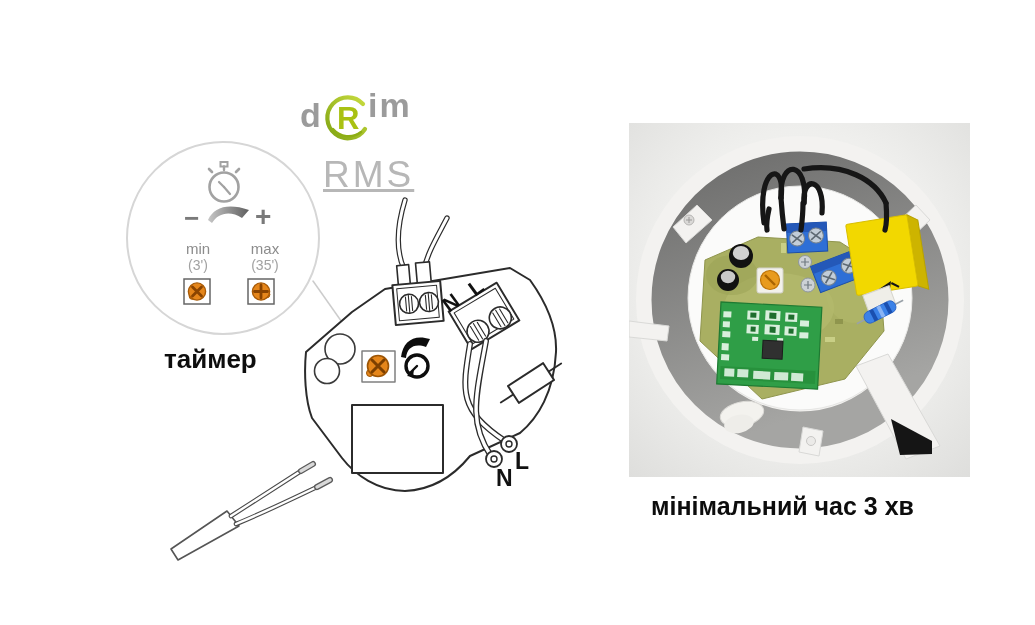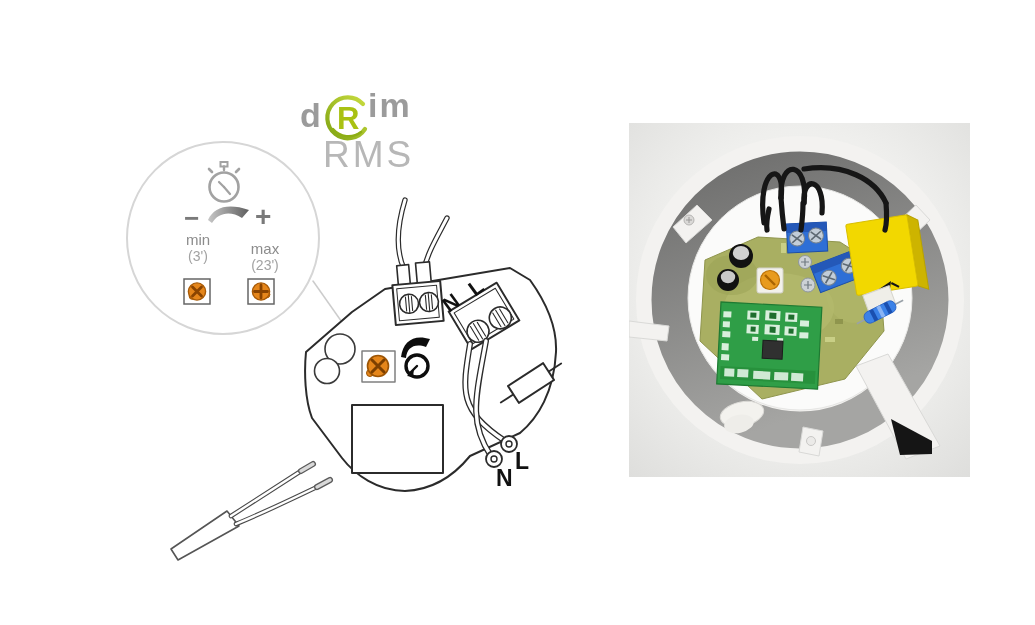--- a/index.html
+++ b/index.html
@@ -31,21 +31,21 @@
         <linearGradient id="lg-arc" x1="1" y1="0" x2="0" y2="1">
           <stop offset="0" stop-color="#c9dc3f"></stop>
             <stop offset="1" stop-color="#7fa313"></stop>
         </linearGradient>
       </defs>
       <path d="M42,11 A20.5,20.5 0 1 0 44,36" fill="none" stroke="url(#lg-arc)" stroke-width="4.2" stroke-linecap="round"></path>
       <path d="M12,36 A20.5,20.5 0 0 0 40,39" fill="none" stroke="#8dae14" stroke-width="2.4" stroke-linecap="round"></path>
     </svg>
     <span class="logo-r" style="left:337px;top:103px;">R</span>
     <span class="logo-letter" style="left:368px;top:88px;letter-spacing:2px;">im</span>
-    <div class="logo-sub" style="left:323px;top:136px;">RMS</div>
+    <div class="logo-sub" style="left:323px;top:156px;text-decoration:underline;">RMS</div>
   </div>
 
   <svg class="abs" style="left:0;top:0;z-index:1;" width="1035" height="625" viewBox="0 0 1035 625">
     <g stroke-linejoin="round" stroke-linecap="round" fill="none">
 
       <line x1="313" y1="281" x2="363" y2="352" stroke="#cccccc" stroke-width="1.5"></line>
 
       <g>
         <path d="M171,549 L227,511 L239,526 L178,560 Z" fill="#ffffff" stroke="#555555" stroke-width="1.6"></path>
         <path d="M231,516 L301,471" stroke="#4a4a4a" stroke-width="4.6"></path>
@@ -149,44 +149,45 @@
       <defs>
         <linearGradient id="swg" x1="0" y1="0" x2="1" y2="0">
           <stop offset="0" stop-color="#c7c7c7"></stop>
             <stop offset="1" stop-color="#5f5f5f"></stop>
         </linearGradient>
       </defs>
       <path d="M2,19 C8,6 22,2 43,9 L36,17 C24,9 12,12 6,22 Z" fill="url(#swg)"></path>
     </svg>
     <span class="dial-sign" style="left:127px;top:60px;font-size:28px;">+</span>
 
-    <div class="mm-block" style="left:39px;top:88px;text-align:center;">
+    <div class="mm-block" style="left:39px;top:97px;text-align:center;">
       <div>min</div>
       <div class="mm-val">(3')</div>
     </div>
     <div class="mm-block" style="left:106px;top:97px;">
       <div>max</div>
-      <div class="mm-val">(23')</div>
+      <div class="mm-val">(35')</div>
     </div>
 
     <svg class="abs" style="left:55px;top:135px;" width="28" height="27" viewBox="0 0 28 27">
       <rect x="1" y="1" width="26" height="25" fill="#ffffff" stroke="#666666" stroke-width="1.5"></rect>
       <circle cx="9.5" cy="18" r="3.4" fill="#e5861b" stroke="#a85a06" stroke-width="1"></circle>
       <circle cx="14" cy="13.5" r="8.6" fill="#e5861b" stroke="#a85a06" stroke-width="1.4"></circle>
       <path d="M9.5,9 L18.5,18 M18.5,9 L9.5,18" stroke="#8a4400" stroke-width="2.8" stroke-linecap="round" fill="none"></path>
     </svg>
 
     <svg class="abs" style="left:119px;top:135px;" width="28" height="27" viewBox="0 0 28 27">
       <rect x="1" y="1" width="26" height="25" fill="#ffffff" stroke="#666666" stroke-width="1.5"></rect>
       <circle cx="19.5" cy="16.5" r="3.4" fill="#e5861b" stroke="#a85a06" stroke-width="1"></circle>
       <circle cx="14" cy="13.5" r="8.6" fill="#e5861b" stroke="#a85a06" stroke-width="1.4"></circle>
       <path d="M14,7 L14,20 M7.5,13.5 L20.5,13.5" stroke="#8a4400" stroke-width="2.8" stroke-linecap="round" fill="none"></path>
     </svg>
   </div>
 
+  <div class="caption" style="left:164px;top:344px;font-size:26px;">таймер</div>
 
   <svg class="abs" style="left:629px;top:123px;z-index:1;" width="341" height="354" viewBox="0 0 341 354">
     <defs>
       <radialGradient id="pbg" cx="50%" cy="45%" r="78%">
         <stop offset="0" stop-color="#f7f7f6"></stop>
           <stop offset="0.55" stop-color="#efefed"></stop>
           <stop offset="1" stop-color="#dcdcda"></stop>
       </radialGradient>
       <linearGradient id="ringg" x1="0" y1="0" x2="0.35" y2="1">
         <stop offset="0" stop-color="#6e6e6d"></stop>
@@ -324,14 +325,15 @@
       <path d="M175,46 C215,40 246,56 257,80"></path>
       <path d="M257,80 C258,92 258,100 256,107"></path>
     </g>
 
     <g transform="translate(113,291) rotate(-12)">
       <ellipse cx="0" cy="0" rx="22" ry="12" fill="#f3f2ee" stroke="#dcdbd7"></ellipse>
       <ellipse cx="-5" cy="9" rx="15" ry="9" fill="#eeede9"></ellipse>
     </g>
   </svg>
 
+  <div class="caption" style="left:651px;top:492px;font-size:25px;">мінімальний час 3 хв</div>
 
 </div>
 
 </body></html>

